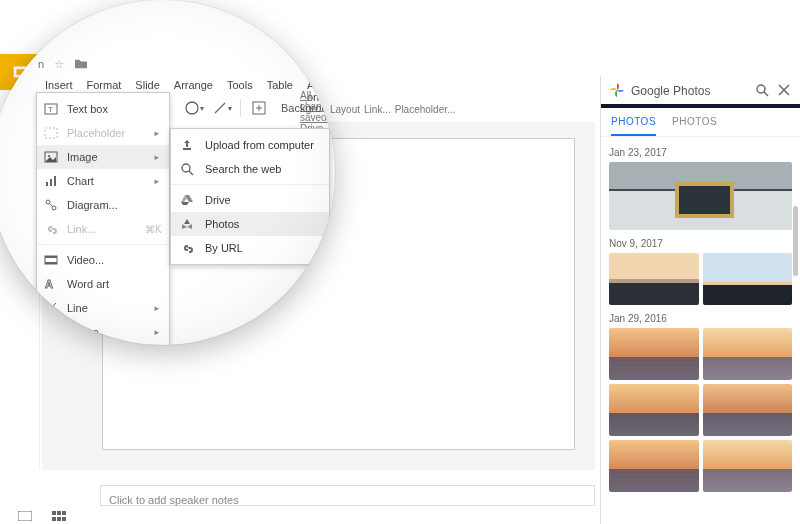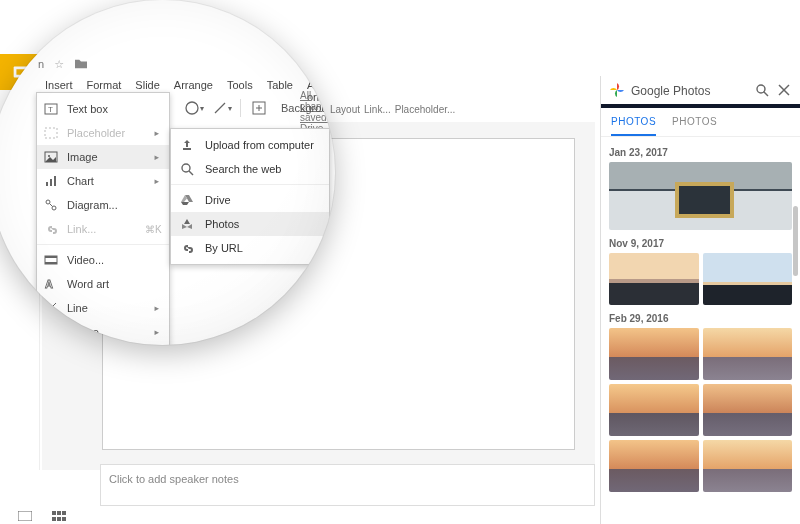--- a/index.html
+++ b/index.html
@@ -51,36 +51,36 @@
   
 
   
   .canvas-area { position:absolute; left:42px; top:122px; right:205px; bottom:54px; background:#f5f5f5; }
   .slide { position:absolute; left:60px; top:16px; right:20px; bottom:20px; background:#fff; border:1px solid #ccc; }
 
   
   .thumb-strip { position:absolute; left:0px; top:122px; width:40px; bottom:54px; background:#fff; border-right:1px solid #eee; }
 
   
-  .notes { position:absolute; left:100px; right:205px; bottom:18px; height:42px; background:#fff; border:1px solid #ddd; padding:8px; font-size:11px; color:#888; }
+  .notes { position:absolute; left:100px; right:205px; bottom:18px; height:21px; background:#fff; border:1px solid #ddd; padding:8px; font-size:11px; color:#888; }
 
   
   .viewbar { position:absolute; left:0; bottom:0; height:16px; width:120px; display:flex; gap:20px; padding-left:18px; align-items:center; }
   .viewbar .vb { width:14px; height:10px; display:flex; }
 
   
   .right-panel { position:absolute; right:0; top:76px; width:200px; bottom:0; background:#fff; border-left:1px solid #ddd; display:flex; flex-direction:column; }
   .rp-head { display:flex; align-items:flex-end; padding:6px 8px; gap:6px; border-bottom:4px solid #0f172a; }
   .rp-head .ttl { flex:1; font-size:12px; color:#555; }
   .rp-head .hicn { width:16px; height:16px; display:flex; align-items:center; justify-content:center; color:#666; }
   .gp-logo { width:16px; height:16px; }
   .rp-tabs { display:flex; gap:16px; padding:0 10px; border-bottom:1px solid #eee; font-size:10px; letter-spacing:.5px; }
   .rp-tab { padding:8px 0 7px; color:#888; }
   .rp-tab.act { color:#1a73e8; border-bottom:2px solid #1a73e8; }
-  .rp-scroll { flex:1; overflow:hidden; padding:6px 8px;font-weight:bold; }
+  .rp-scroll { flex:1; overflow:hidden; padding:6px 8px; }
   .grp { margin-bottom:8px; }
   .grp-date { font-size:10px; color:#666; margin:4px 0 4px; }
   .grid1 { display:grid; grid-template-columns:1fr; gap:4px; }
   .grid2 { display:grid; grid-template-columns:1fr 1fr; gap:4px; }
   .ph { width:100%; border-radius:2px; }
   .ph.big { height:68px; }
   .ph.sm { height:52px; }
   
   .ph-building { background:linear-gradient(#a7b0b3 0 40%, #3f4a54 40% 42%, #d9dee1 42% 100%); position:relative;}
   .ph-building::after{content:"";position:absolute;left:36%;top:30%;width:28%;height:40%;background:#2b333a;border:4px solid #c7a85a;}
@@ -371,21 +371,21 @@
         </div>
     </div>
     <div class="grp">
       <div class="grp-date">Nov 9, 2017</div>
       <div class="grid2">
         <div class="ph sm ph-sunset1"></div>
         <div class="ph sm ph-sunset2"></div>
       </div>
     </div>
     <div class="grp">
-      <div class="grp-date">Feb 29, 2016</div>
+      <div class="grp-date">Jan 29, 2016</div>
       <div class="grid2">
         <div class="ph sm ph-city1"></div>
         <div class="ph sm ph-city2"></div>
         <div class="ph sm ph-city3"></div>
         <div class="ph sm ph-city4"></div>
         <div class="ph sm ph-city1"></div>
         <div class="ph sm ph-city2"></div>
       </div>
     </div>
   </div>

